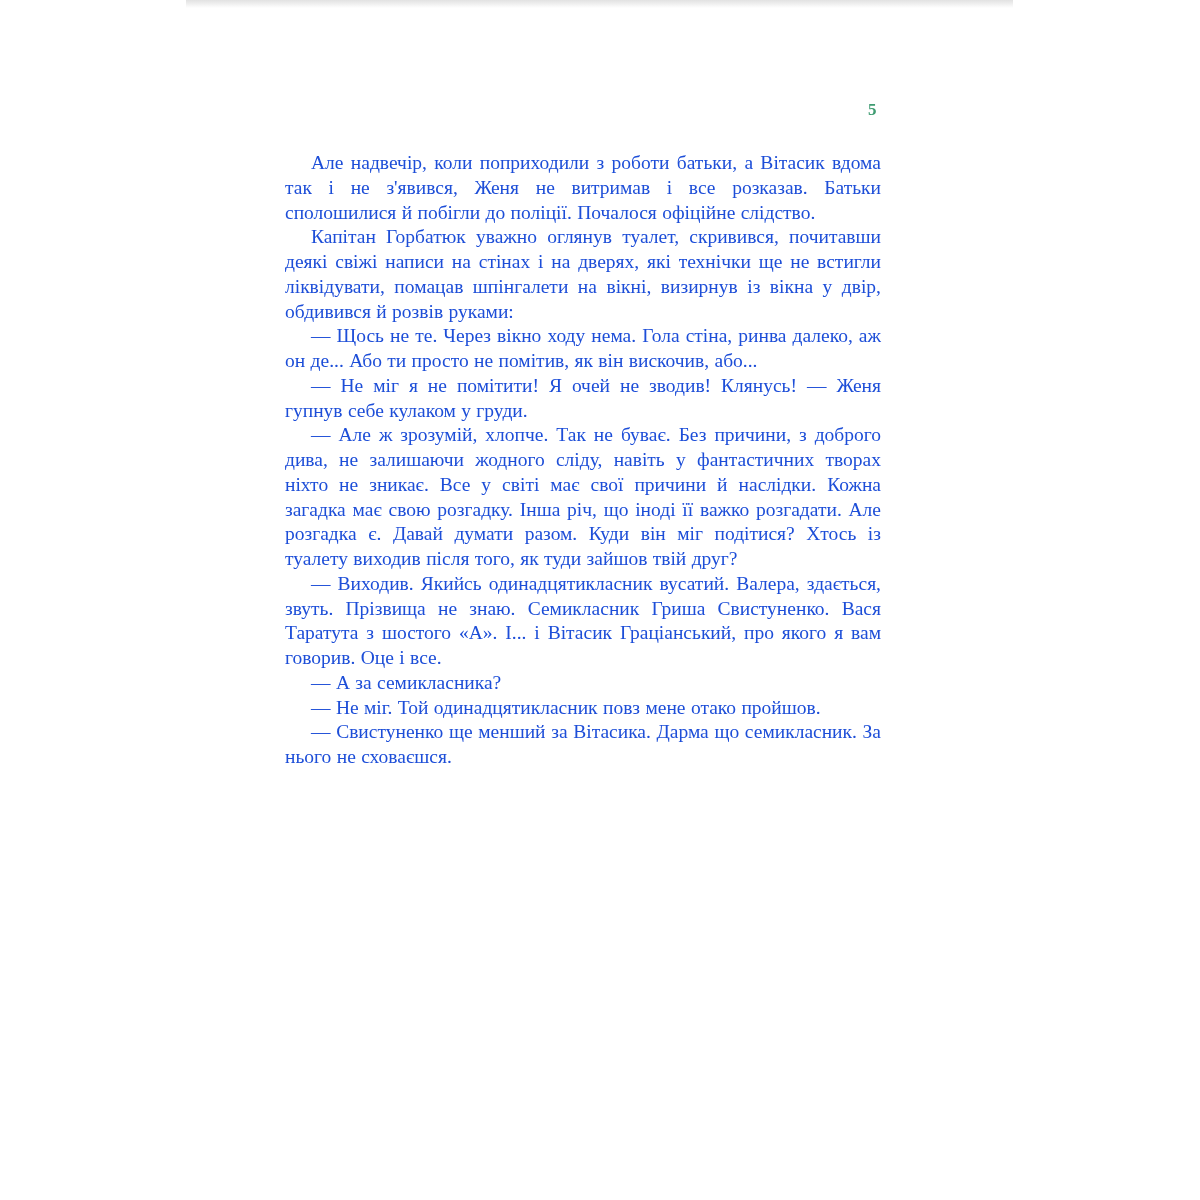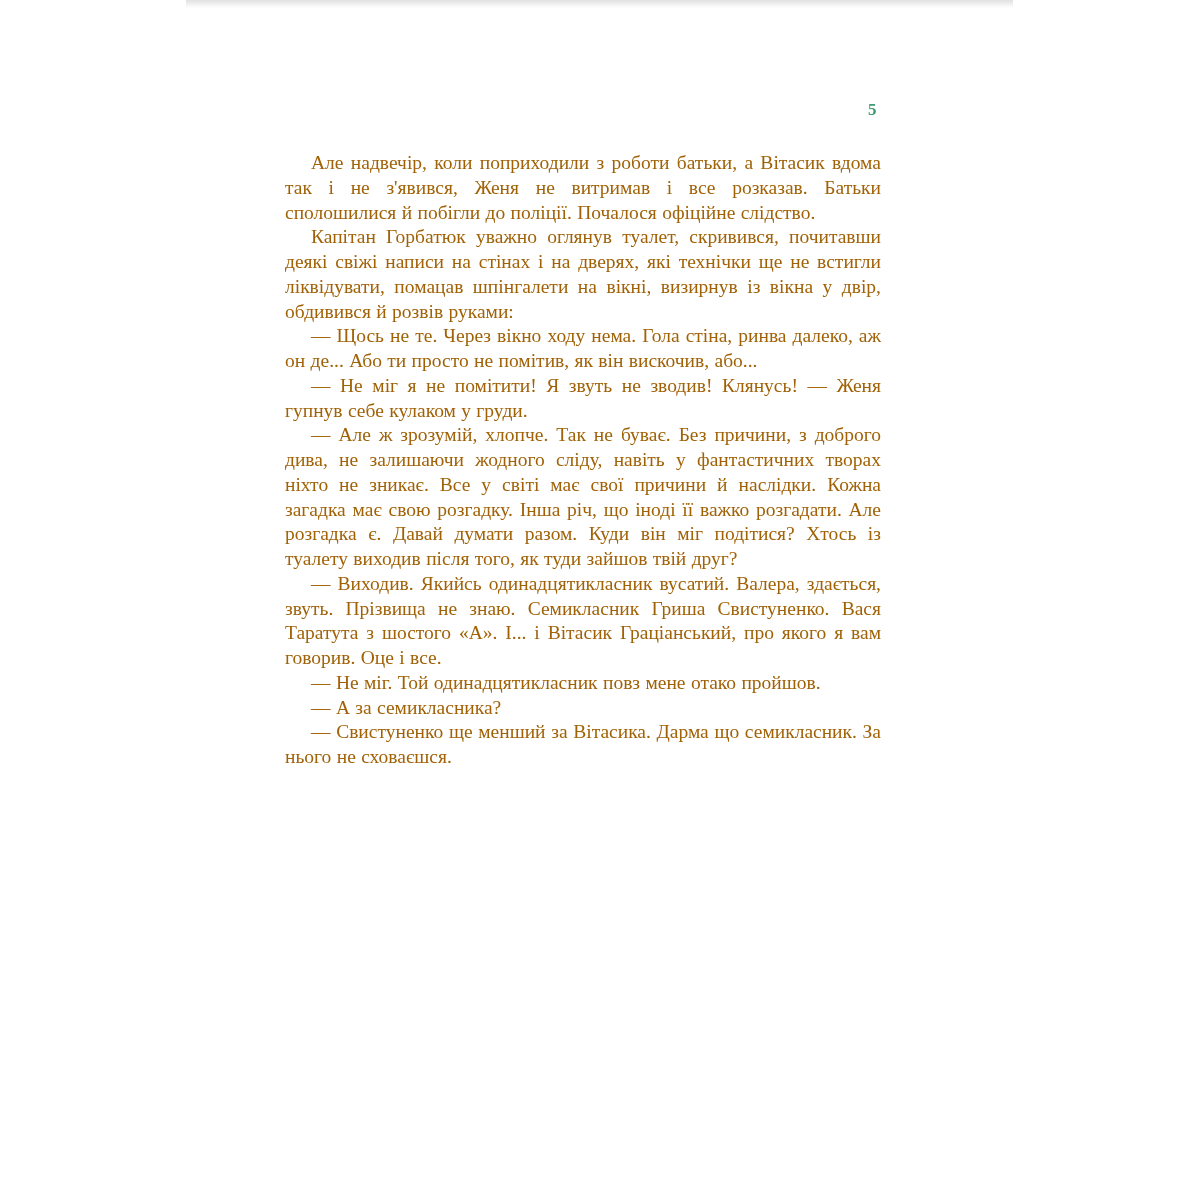--- a/index.html
+++ b/index.html
@@ -56,25 +56,25 @@
 </style>
 </head>
 <body>
 
 <div class="viewport">
 
   <div class="top-shadow"></div>
 
   <div class="folio" style="color: rgb(63, 156, 114);">5</div>
 
-  <div class="body-text" style="color: #a16207;">
+  <div class="body-text" style="color: #1d4ed8;">
     <p>Але надвечір, коли поприходили з роботи батьки, а Вітасик вдома так і не з'явився, Женя не витримав і все розказав. Батьки сполошилися й побігли до поліції. Почалося офіційне слідство.</p>
     <p>Капітан Горбатюк уважно оглянув туалет, скривився, почи­тавши деякі свіжі написи на стінах і на дверях, які технічки ще не встигли ліквідувати, помацав шпінгалети на вікні, визирнув із вікна у двір, обдивився й розвів руками:</p>
     <p>— Щось не те. Через вікно ходу нема. Гола стіна, ринва дале­ко, аж он де... Або ти просто не помітив, як він вискочив, або...</p>
-    <p>— Не міг я не помітити! Я звуть не зводив! Клянусь! — Женя гупнув себе кулаком у груди.</p>
+    <p>— Не міг я не помітити! Я очей не зводив! Клянусь! — Женя гупнув себе кулаком у груди.</p>
     <p>— Але ж зрозумій, хлопче. Так не буває. Без причини, з доброго дива, не залишаючи жодного сліду, навіть у фантастичних творах ніхто не зникає. Все у світі має свої причини й наслідки. Кожна загадка має свою розгадку. Інша річ, що іноді її важко розгада­ти. Але розгадка є. Давай думати разом. Куди він міг подітися? Хтось із туалету виходив після того, як туди зайшов твій друг?</p>
     <p>— Виходив. Якийсь одинадцятикласник вусатий. Валера, зда­ється, звуть. Прізвища не знаю. Семикласник Гриша Свисту­ненко. Вася Таратута з шостого «А». І... і Вітасик Граціанський, про якого я вам говорив. Оце і все.</p>
+    <p>— А за семикласника?</p>
     <p>— Не міг. Той одинадцятикласник повз мене отако пройшов.</p>
-    <p>— А за семикласника?</p>
     <p>— Свистуненко ще менший за Вітасика. Дарма що семиклас­ник. За нього не сховаєшся.</p>
   </div>
 
 </div>
 
 </body></html>

